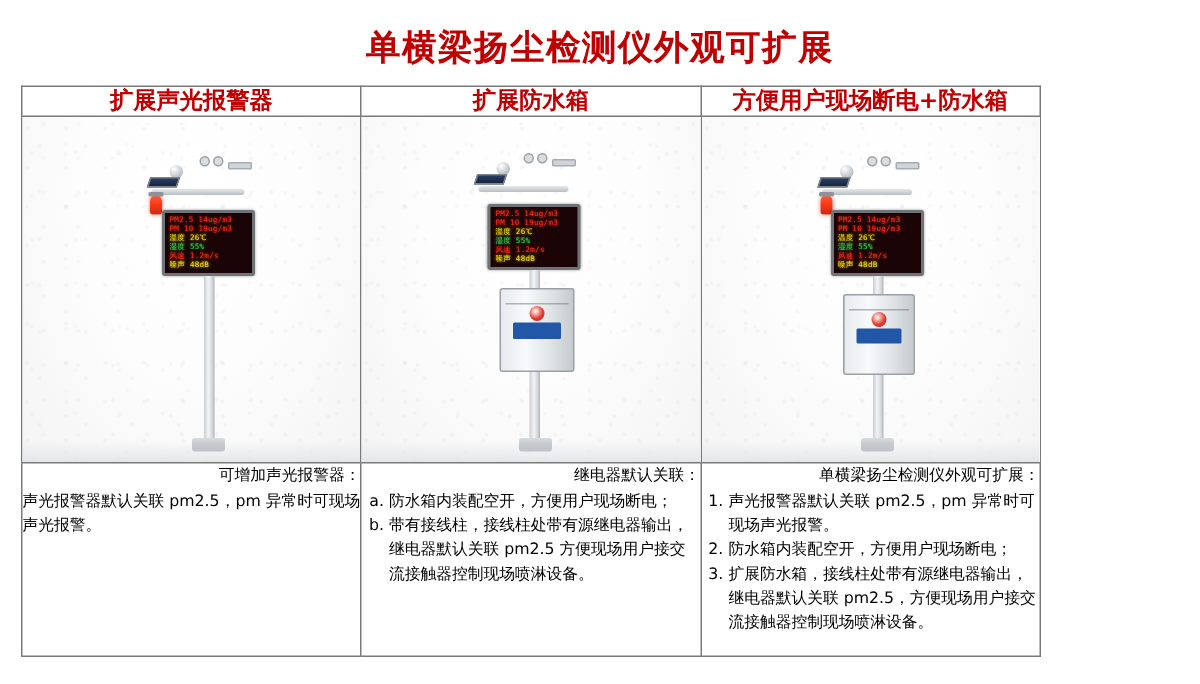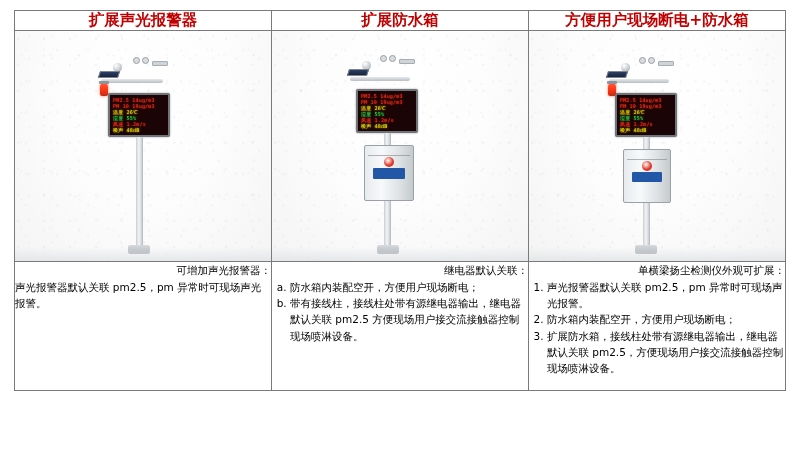--- a/index.html
+++ b/index.html
@@ -25,21 +25,21 @@
   .title {
     text-align: center;
     color: #c00000;
     font-size: 23px;
     font-weight: bold;
     letter-spacing: 1px;
     padding: 6px 0 10px 0;
     font-family: "DejaVu Sans", "Liberation Sans", sans-serif;
   }
   table.grid {
-    width: 772px;
+    width: 680px;
     border-collapse: collapse;
     table-layout: fixed;
     border: 1px solid #7a7a7a;
   }
   table.grid td {
     border: 1px solid #7a7a7a;
     vertical-align: top;
     padding: 0;
   }
   .hdr {
@@ -218,20 +218,21 @@
     left: 0; right: 0; bottom: 0;
     height: 14px;
     background: linear-gradient(to bottom, rgba(236,238,240,0), rgba(225,228,231,.85));
   }
 </style>
 </head>
 <body>
 
 <div class="page">
 
+  <div class="title">单横梁扬尘检测仪外观可扩展</div>
 
   <table class="grid">
     <colgroup>
       <col style="width:33.33%">
       <col style="width:33.33%">
       <col style="width:33.34%">
     </colgroup>
     <tbody>
       <tr>
         <td class="hdr">扩展声光报警器</td>

